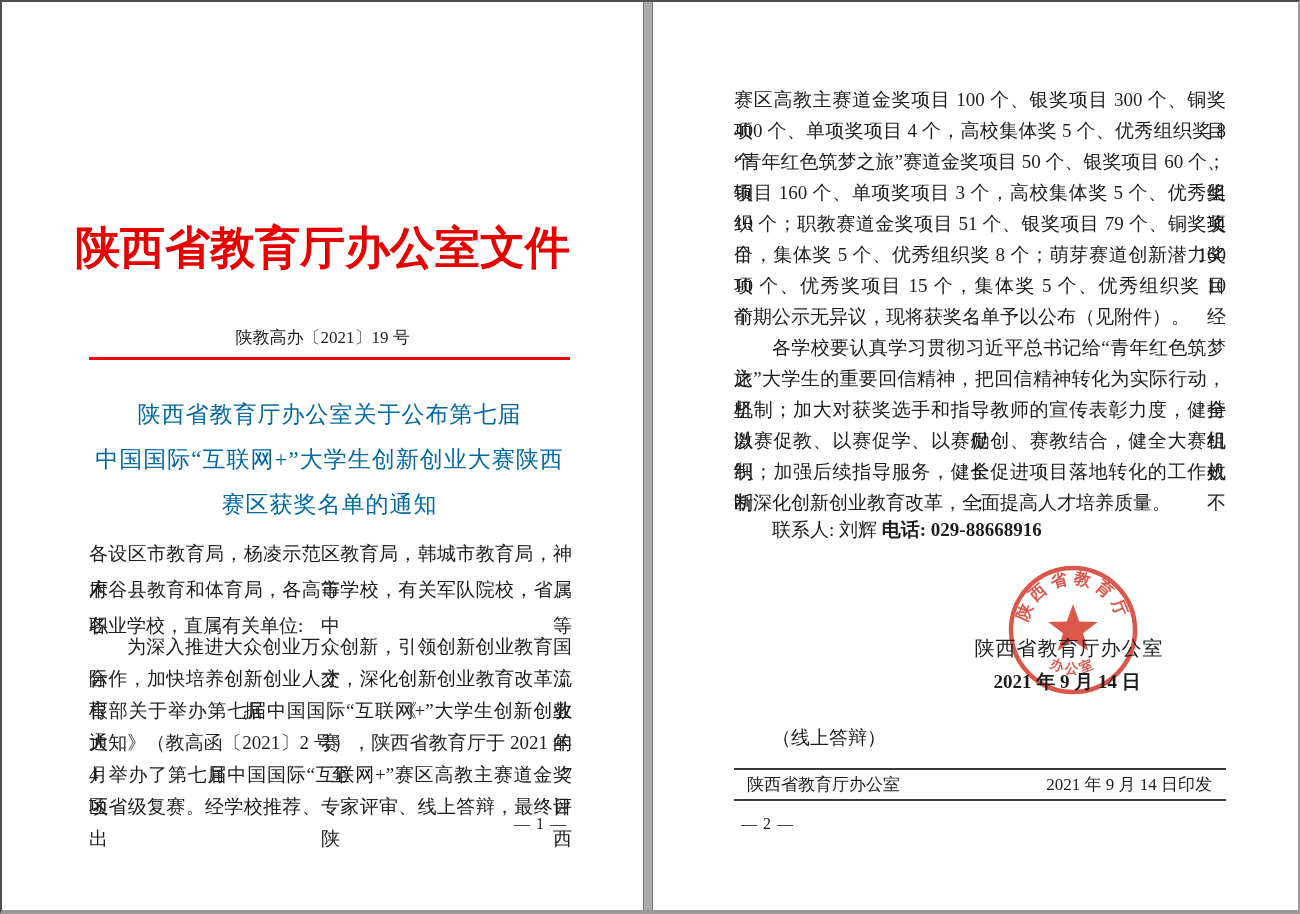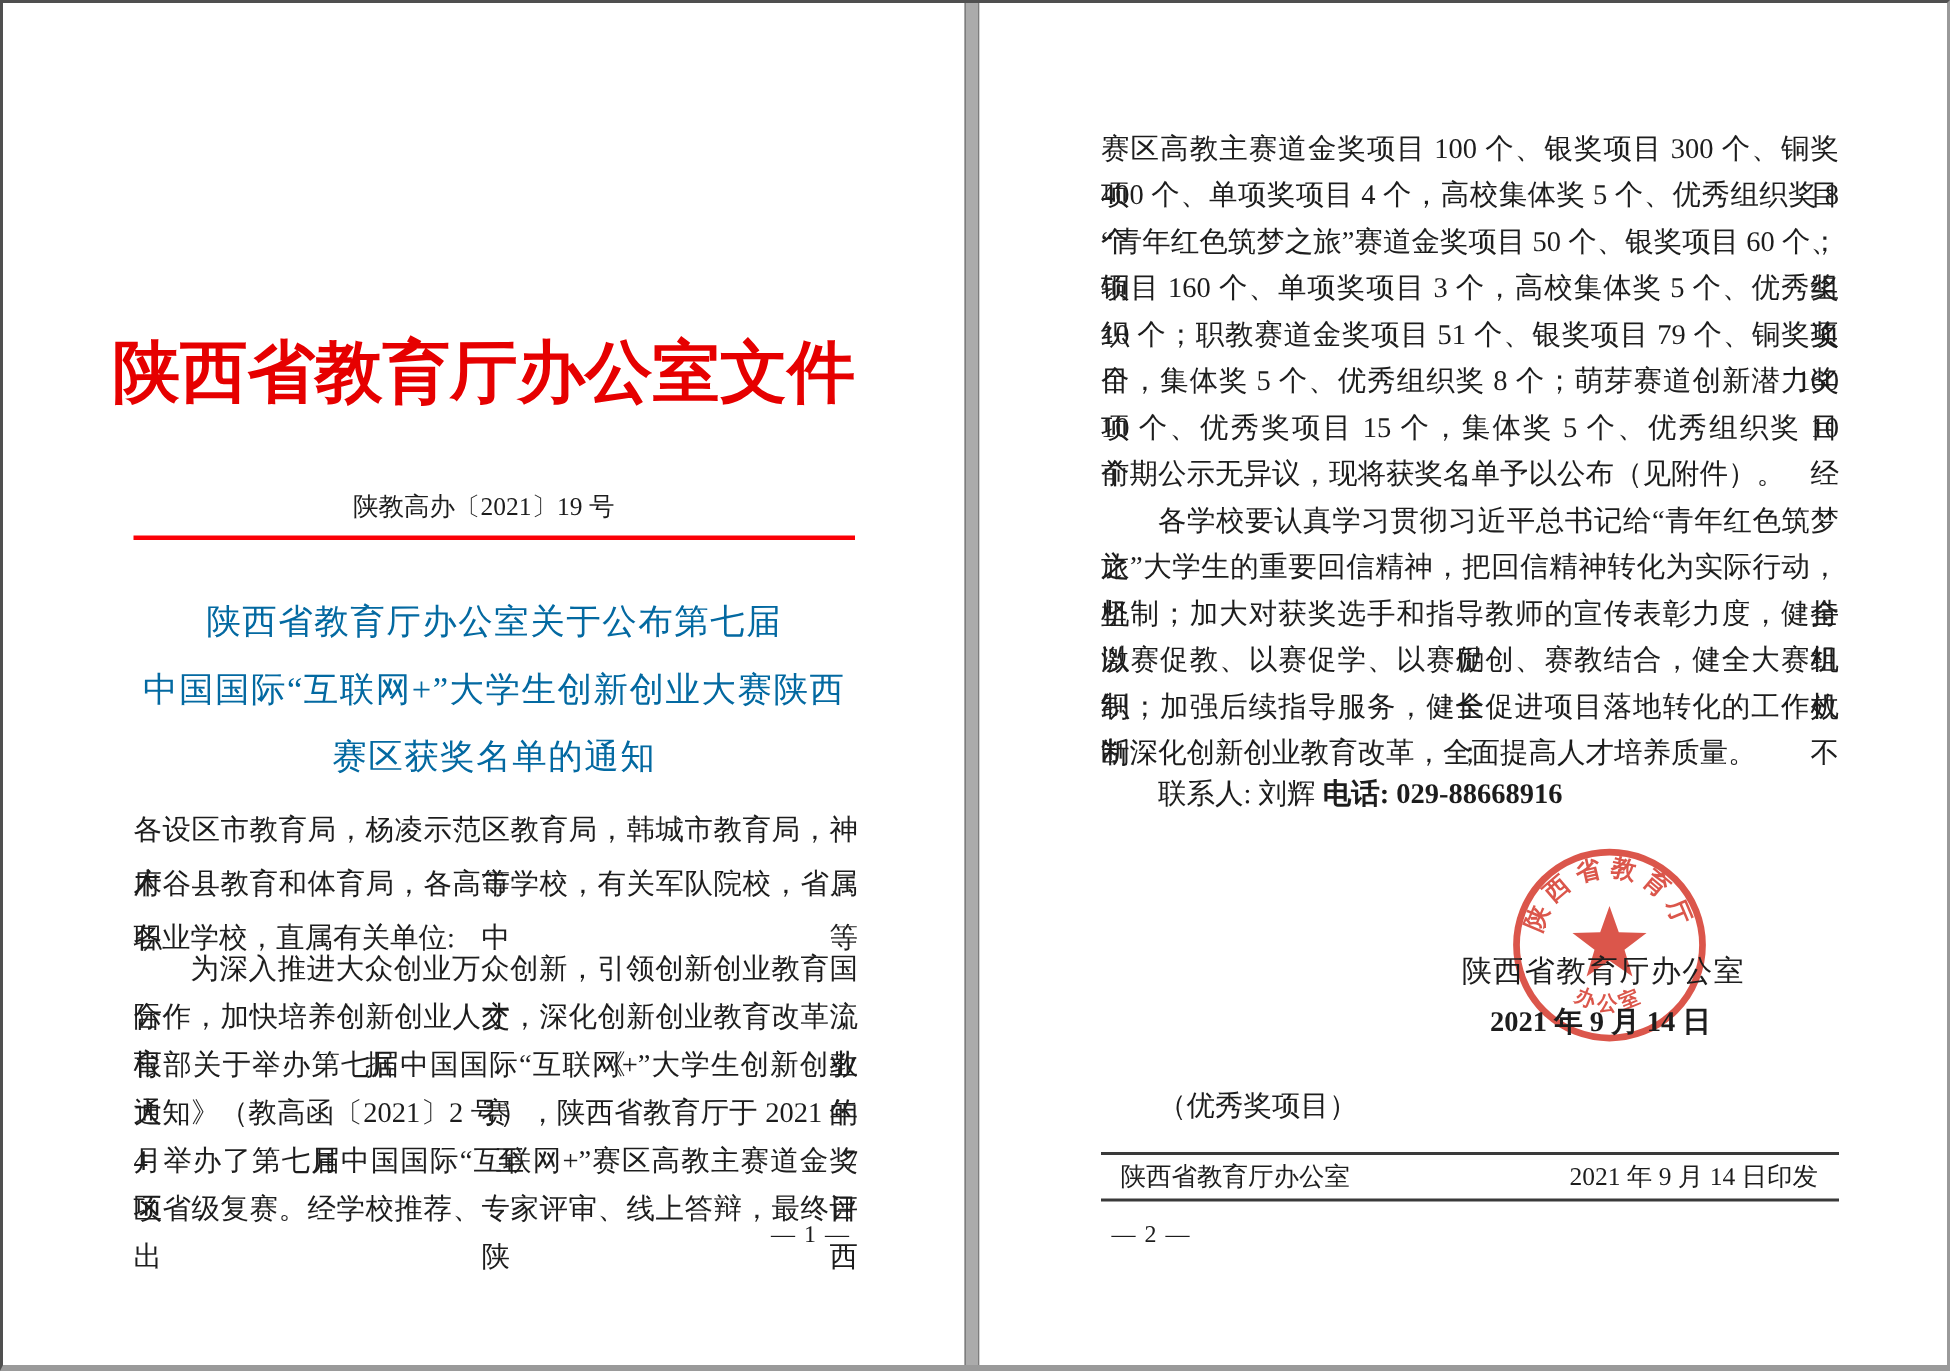--- a/index.html
+++ b/index.html
@@ -139,21 +139,21 @@
         <textPath href="#sealTop" startOffset="50%" text-anchor="middle">陕西省教育厅</textPath>
       </text>
       <text font-size="13.5" letter-spacing="3">
         <textPath href="#sealBot" startOffset="50%" text-anchor="middle">办公室</textPath>
       </text>
     </svg>
 
     <div class="signature">陕西省教育厅办公室</div>
     <div class="sig-date">2021 年 9 月 14 日</div>
 
-    <div class="disclosure">（优秀奖项目）</div>
+    <div class="disclosure">（线上答辩）</div>
 
     <div class="f-rule f-rule1"></div>
     <div class="f-row">
       <span>陕西省教育厅办公室</span>
       <span>2021 年 9 月 14 日印发</span>
     </div>
     <div class="f-rule f-rule2"></div>
 
     <div class="pagenum pn2">— 2 —</div>
   </div>

